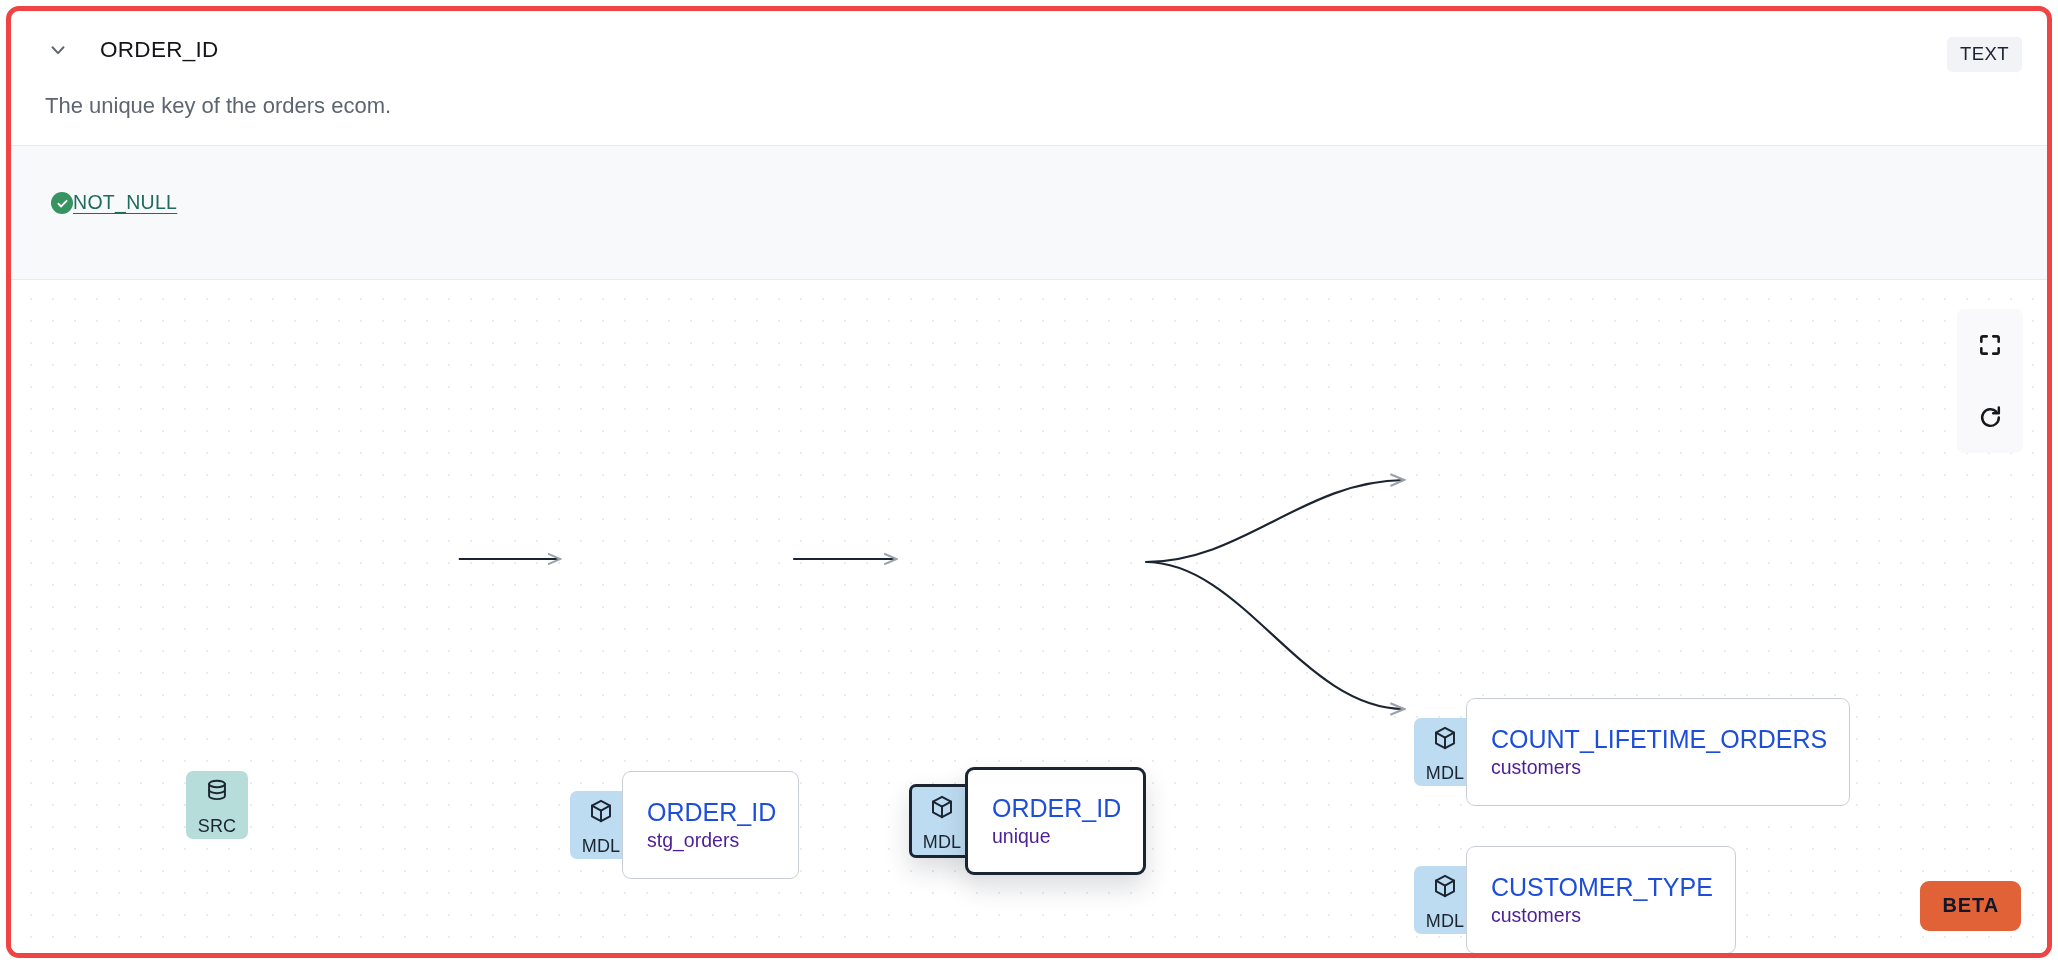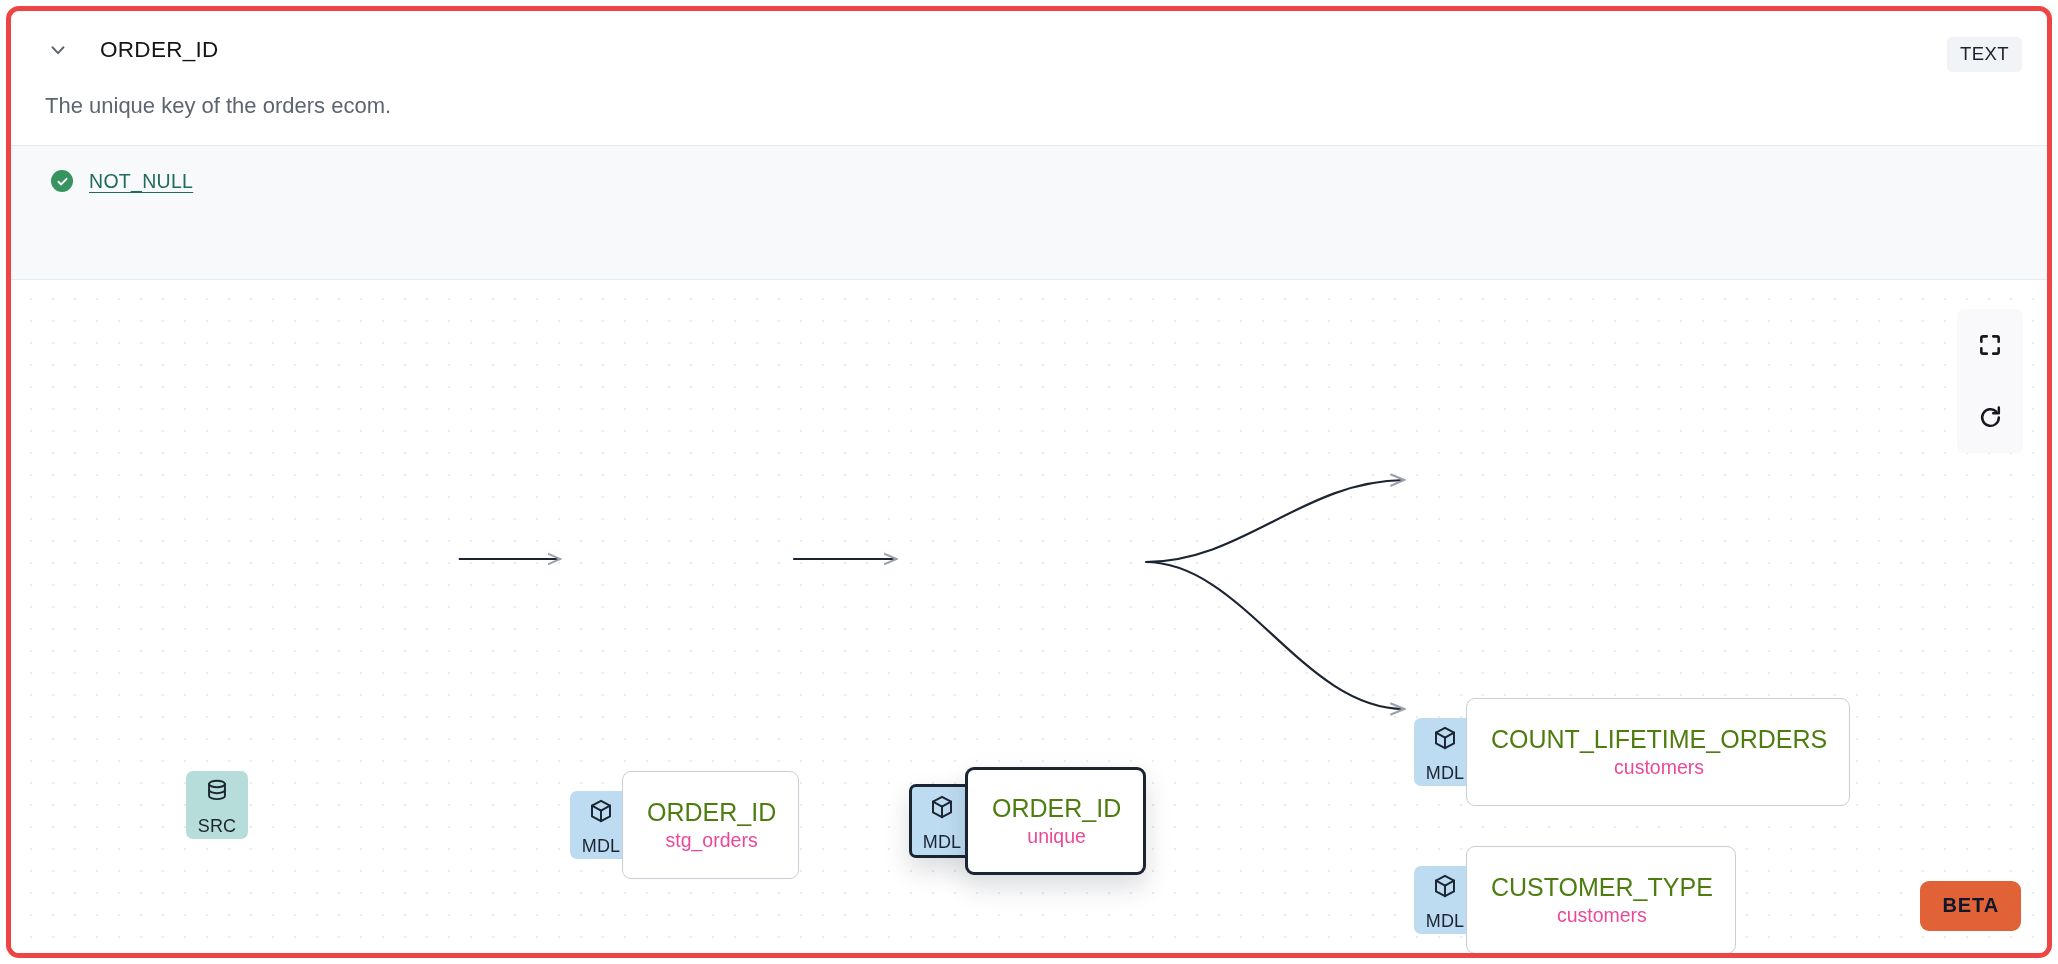--- a/index.html
+++ b/index.html
@@ -72,22 +72,21 @@
     left: 0; top: 134px;
     width: 100%;
     height: 135px;
     background: #f8f9fb;
     border-top: 1px solid #e8eaee;
     border-bottom: 1px solid #e8eaee;
     padding: 24px 0 0 40px;
   }
   .test-row {
     display: flex;
-    align-items: flex-start;
-    gap: 16px;
+    align-items: flex-end;
     height: 44px;
     margin-bottom: 13px;
   }
   .check {
     width: 22px; height: 22px;
     border-radius: 50%;
     background: #37935f;
     display: flex; align-items: center; justify-content: center;
     flex: 0 0 auto;
   }
@@ -169,30 +168,29 @@
     z-index: 2;
     min-height: 108px;
   }
   .body.selected {
     border: 3px solid #1b2431;
     box-shadow: 0 12px 26px rgba(30,40,55,0.16);
   }
   .node.selected .badge { box-shadow: 0 12px 26px rgba(30,40,55,0.16); }
   .n-title {
     font-size: 25px;
-    color: #4d7c0f;
+    color: #1d4ed8;
     line-height: 1.05;
     white-space: nowrap;
   }
   .n-sub {
     font-size: 19.5px;
-    color: #ec4899;
+    color: #4c1d95;
     line-height: 1.05;
     white-space: nowrap;
-    text-align: center;
   }
 
   
   .controls {
     position: absolute;
     right: 24px; top: 28px;
     width: 66px;
     border-radius: 7px;
     overflow: hidden;
     background: rgba(248,249,251,0.92);

